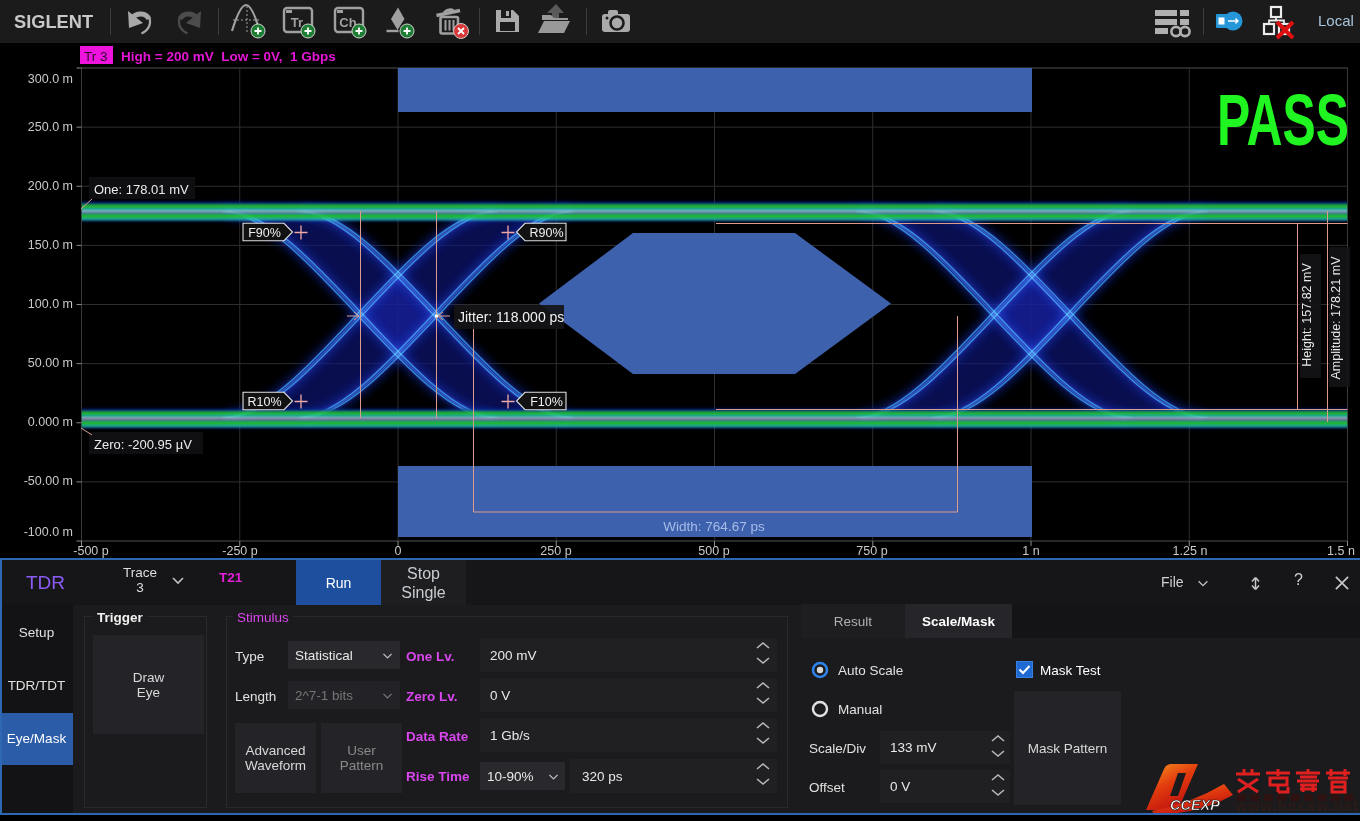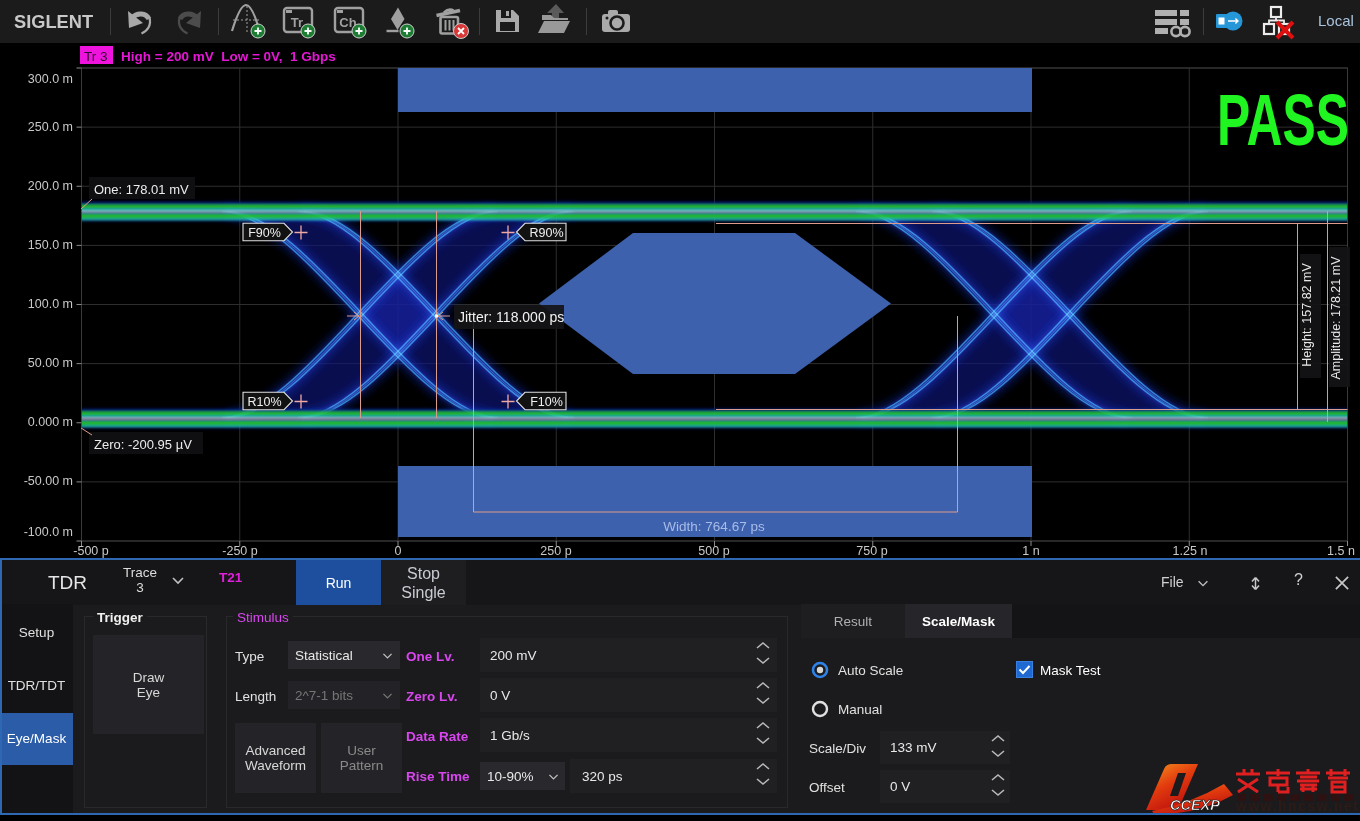--- a/index.html
+++ b/index.html
@@ -285,21 +285,21 @@
       <text x="1031" y="512" fill="#c8c8c8" font-size="12.5px" text-anchor="middle" font-family="&quot;Liberation Sans&quot;,sans-serif">1 n</text>
       <text x="1190" y="512" fill="#c8c8c8" font-size="12.5px" text-anchor="middle" font-family="&quot;Liberation Sans&quot;,sans-serif">1.25 n</text>
       <text x="1341" y="512" fill="#c8c8c8" font-size="12.5px" text-anchor="middle" font-family="&quot;Liberation Sans&quot;,sans-serif">1.5 n</text>
       <rect x="80" y="3" width="33" height="18" fill="#ee14de"></rect>
       <text x="84" y="17.5" fill="#2c0e28" font-size="13.5px" text-anchor="start" font-family="&quot;Liberation Sans&quot;,sans-serif" font-weight="normal">Tr 3</text>
       <text x="121" y="18" fill="#e616d6" font-size="13.5px" text-anchor="start" font-family="&quot;Liberation Sans&quot;,sans-serif" font-weight="bold">High = 200 mV&nbsp; Low = 0V,&nbsp; 1 Gbps</text>
     </svg>
 
   <div id="panel">
     <div id="phead">
-      <div class="abs" style="left:26px;top:12px;font-size:19px;color:#e5e5e5;margin-left:22px;">TDR</div>
+      <div class="abs" style="left:26px;top:12px;font-size:19px;color:#8b5cf6;">TDR</div>
       <div class="abs" style="left:120px;top:5px;width:40px;text-align:center;color:#dcdcdc;">Trace<br>3</div>
       <svg class="abs" style="left:170px;top:12px" width="16" height="16" viewBox="0 0 16 16">
           <path d="M3 6l5 5 5-5" stroke="#c0c0c0" stroke-width="1.6" fill="none"></path>
         </svg>
       <div class="abs" style="left:219px;top:10px;color:#e020d8;font-weight:bold;">T21</div>
       <div class="btn" style="left:296px;top:0;width:85px;height:45px;background:#1d4f9e;color:#fff;font-size:14px;">Run</div>
       <div class="btn" style="left:381px;top:0;width:85px;height:45px;background:#1e1e20;color:#c8ccd2;font-size:16px;line-height:19px;">Stop<br>Single</div>
       <div class="abs" style="left:1161px;top:14px;color:#d0d0d0;font-size:14px;">File</div>
       <svg class="abs" style="left:1196px;top:16px" width="14" height="14" viewBox="0 0 16 16">
           <path d="M3 6l5 5 5-5" stroke="#c0c0c0" stroke-width="1.6" fill="none"></path>
@@ -397,20 +397,21 @@
       </div>
     <div class="abs lbl" style="left:809px;top:220px;">Offset</div>
     <div class="input" style="left:880px;top:210px;width:130px;height:33px;">
         <span style="margin-left:10px;">0 V</span>
       </div>
     <svg class="abs" style="left:1016px;top:101px" width="17" height="17" viewBox="0 0 17 17">
         <rect x="0.5" y="0.5" width="16" height="16" fill="#1f6ad2" stroke="#3a80e0"></rect>
         <path d="M3.5 8.5l3.5 3.5 6.5-7" stroke="#fff" stroke-width="2" fill="none"></path>
       </svg>
     <div class="abs lbl" style="left:1040px;top:103px;color:#fff;">Mask Test</div>
+    <div class="btn" style="left:1014px;top:131px;width:107px;height:114px;">Mask Pattern</div>
 
     <svg class="abs" id="accexp" style="left:1140px;top:196px" width="220" height="57">
         <defs>
           <linearGradient id="ag" x1="0" y1="0" x2="0.6" y2="1">
             <stop offset="0" stop-color="#f7981f"></stop>
             <stop offset="0.5" stop-color="#e23c0e"></stop>
             <stop offset="1" stop-color="#bd0f0f"></stop>
           </linearGradient>
         </defs>
         <path d="M6 54 L24 13 Q26 8 32 8 L58 8 L38 54 Z" fill="url(#ag)"></path>

